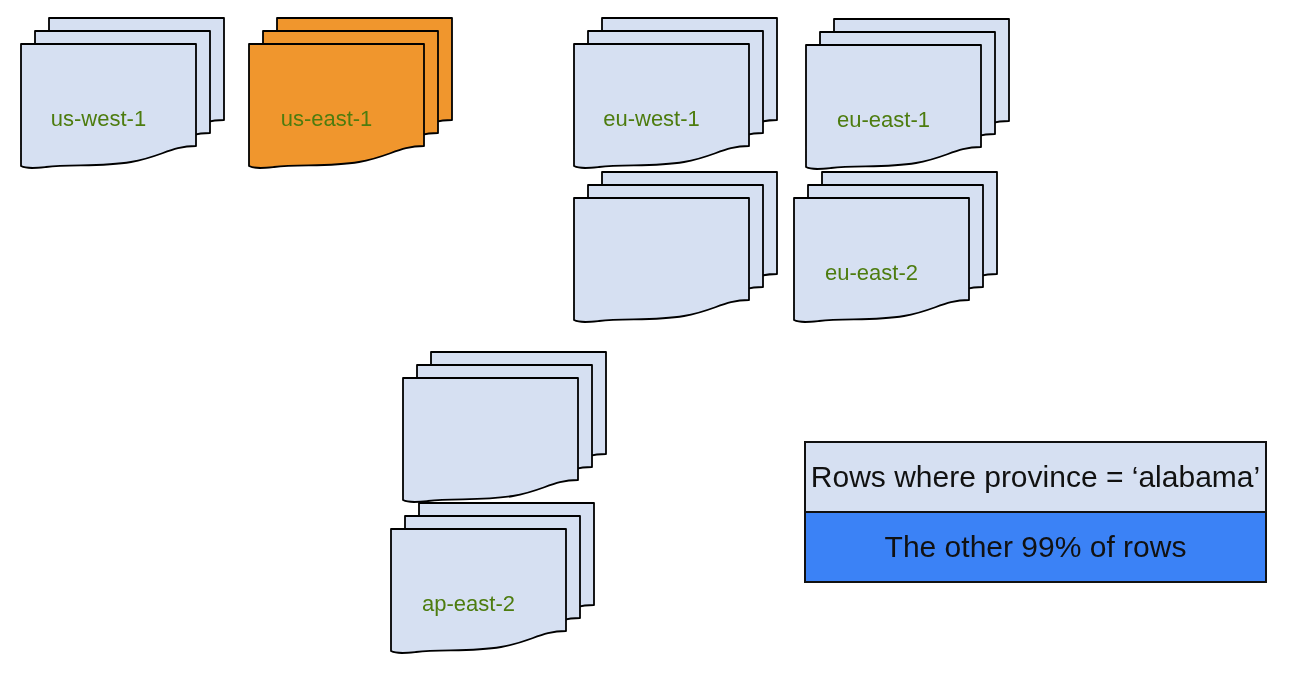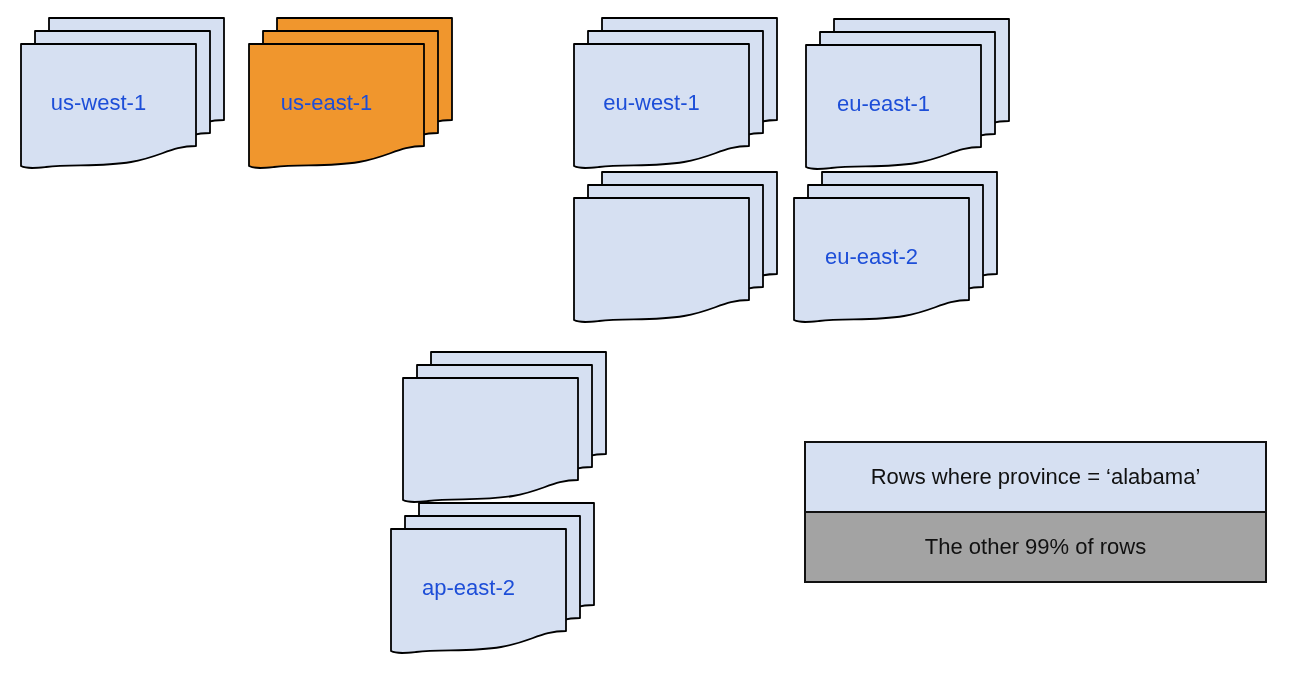--- a/index.html
+++ b/index.html
@@ -26,53 +26,53 @@
     stroke: #000000;
     stroke-width: 1.8;
     stroke-linejoin: round;
   }
   .stack.orange .stack-svg {
     fill: #F0962D;
   }
   .stack-label {
     position: absolute;
     left: 0;
-    top: 24px;
+    top: 40px;
     width: 157px;
     height: 124px;
     display: flex;
     align-items: center;
     justify-content: center;
     font-size: 22px;
-    color: #1d4ed8;
+    color: #4d7c0f;
     pointer-events: none;
     white-space: nowrap;
   }
   .legend {
     position: absolute;
     left: 804px;
     top: 441px;
     width: 459px;
     border: 2px solid #111111;
   }
   .legend-row {
     height: 68px;
     display: flex;
     align-items: center;
     justify-content: center;
-    font-size: 22px;
+    font-size: 30px;
     color: #111111;
     text-align: center;
   }
   .legend-row.blue {
     background: #D6E0F2;
     border-bottom: 2px solid #111111;
   }
   .legend-row.orange-bg {
-    background: #a3a3a3;
+    background: #3b82f6;
   }
 </style>
 </head>
 <body>
 
 <div class="canvas">
 
   <svg width="0" height="0" style="position:absolute" aria-hidden="true">
     <defs>
       <path id="doc-shape" d="M0 0 H175 V102 C150 102 140 113 110 118 C80 123 50 120 25 123 C15 124 6 125 0 122 Z"></path>

